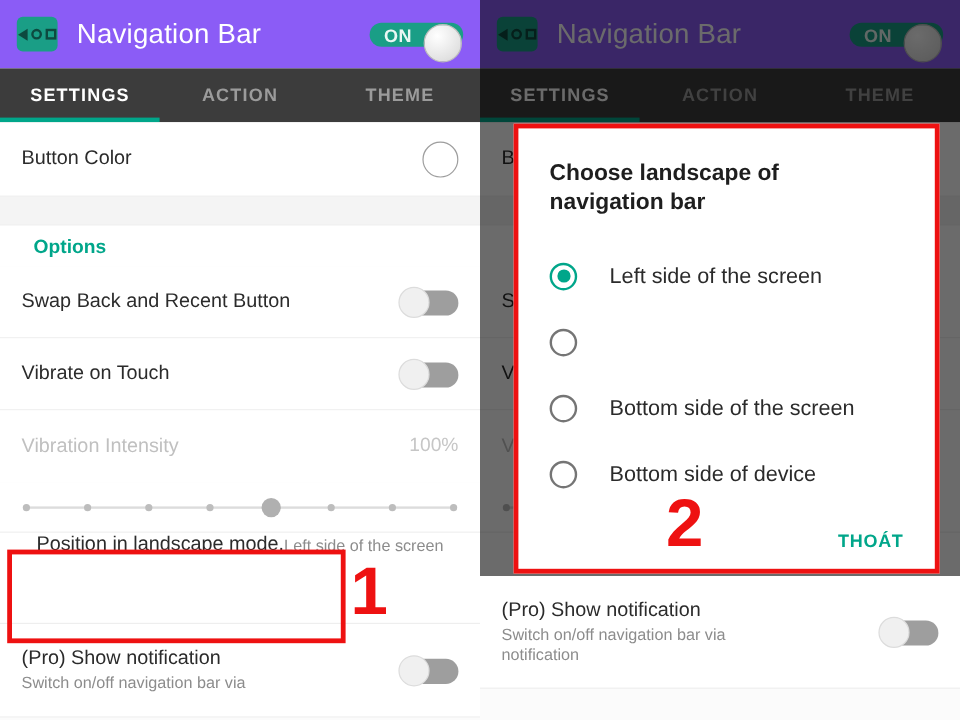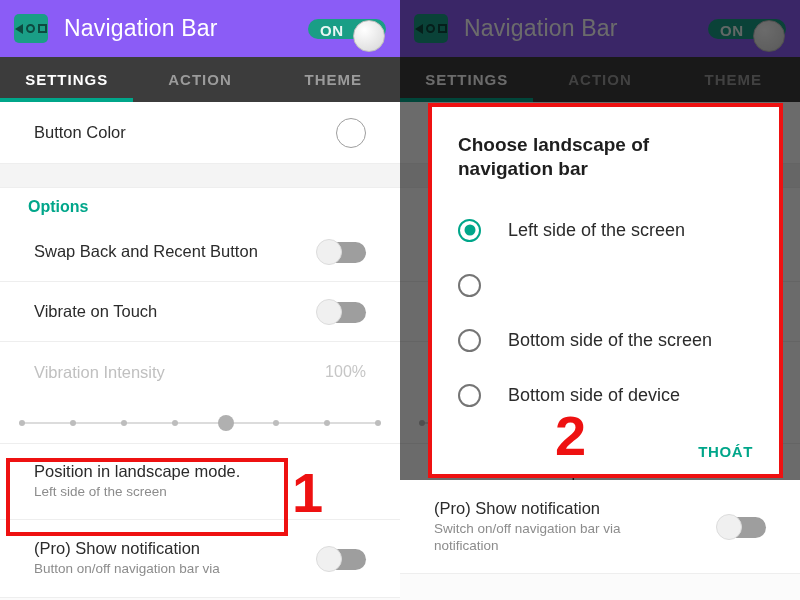--- a/index.html
+++ b/index.html
@@ -58,21 +58,21 @@
     letter-spacing: 1px; color: #9b9b9b;
   }
   .tab.active { color: #ffffff; }
   .tab-indicator {
     position: absolute; left: 0; bottom: 0; width: 133px; height: 4px; background: #00a68a;
   }
 
   
   .list { background: #fbfbfb; height: 498px; position: relative; }
   .row {
-    background: #ffffff; padding: 0 34px; display: flex; align-items: center;
+    background: #ffffff; padding: 0 18px; display: flex; align-items: center;
     border-bottom: 1px solid #eeeeee; position: relative;
   }
   .row .texts { flex: 1 1 auto; }
   .row .title { font-size: 16.5px; color: #2b2b2b; }
   .row .title.dim { color: #c0c0c0; }
   .row .sub { font-size: 13.5px; color: #8c8c8c; margin-top: 3px; line-height: 1.25; }
   .row-buttoncolor { height: 62px; }
   .color-circle {
     width: 30px; height: 30px; border-radius: 50%; background: #ffffff;
     border: 1.5px solid #9e9e9e;
@@ -97,21 +97,21 @@
   .slider { position: relative; width: 100%; height: 14px; }
   .slider .bar { position: absolute; top: 6px; left: 0; right: 0; height: 2px; background: #dcdcdc; }
   .slider .tick {
     position: absolute; top: 4px; width: 6px; height: 6px; border-radius: 50%;
     background: #bdbdbd; transform: translateX(-50%);
   }
   .slider .thumb {
     position: absolute; top: -1px; width: 16px; height: 16px; border-radius: 50%;
     background: #b0b0b0; transform: translateX(-50%);
   }
-  .row-position { height: 76px; flex-direction: column; align-items: flex-start; justify-content: center; }
+  .row-position { height: 76px; flex-direction: row; align-items: flex-start; justify-content: center; }
   .row-pro { height: 78px; }
 
   
   .redbox { position: absolute; border: 4px solid #ee1111; pointer-events: none; }
   .rednum {
     position: absolute; color: #ee1111; font-size: 56px; font-weight: bold;
     font-family: "Liberation Sans", sans-serif; line-height: 1;
   }
 
   
@@ -227,21 +227,21 @@
       </div>
 
       <div class="row row-position">
         <div class="title">Position in landscape mode.</div>
         <div class="sub">Left side of the screen</div>
       </div>
 
       <div class="row row-pro">
         <div class="texts">
           <div class="title">(Pro) Show notification</div>
-          <div class="sub">Button on/off navigation bar via</div>
+          <div class="sub">Switch on/off navigation bar via</div>
         </div>
         <div class="sw">
           <span class="track"></span>
           <span class="thumb"></span>
         </div>
       </div>
 
     </div>
 
     <div class="redbox" style="left:6px; top:458px; width:282px; height:78px;"></div>

